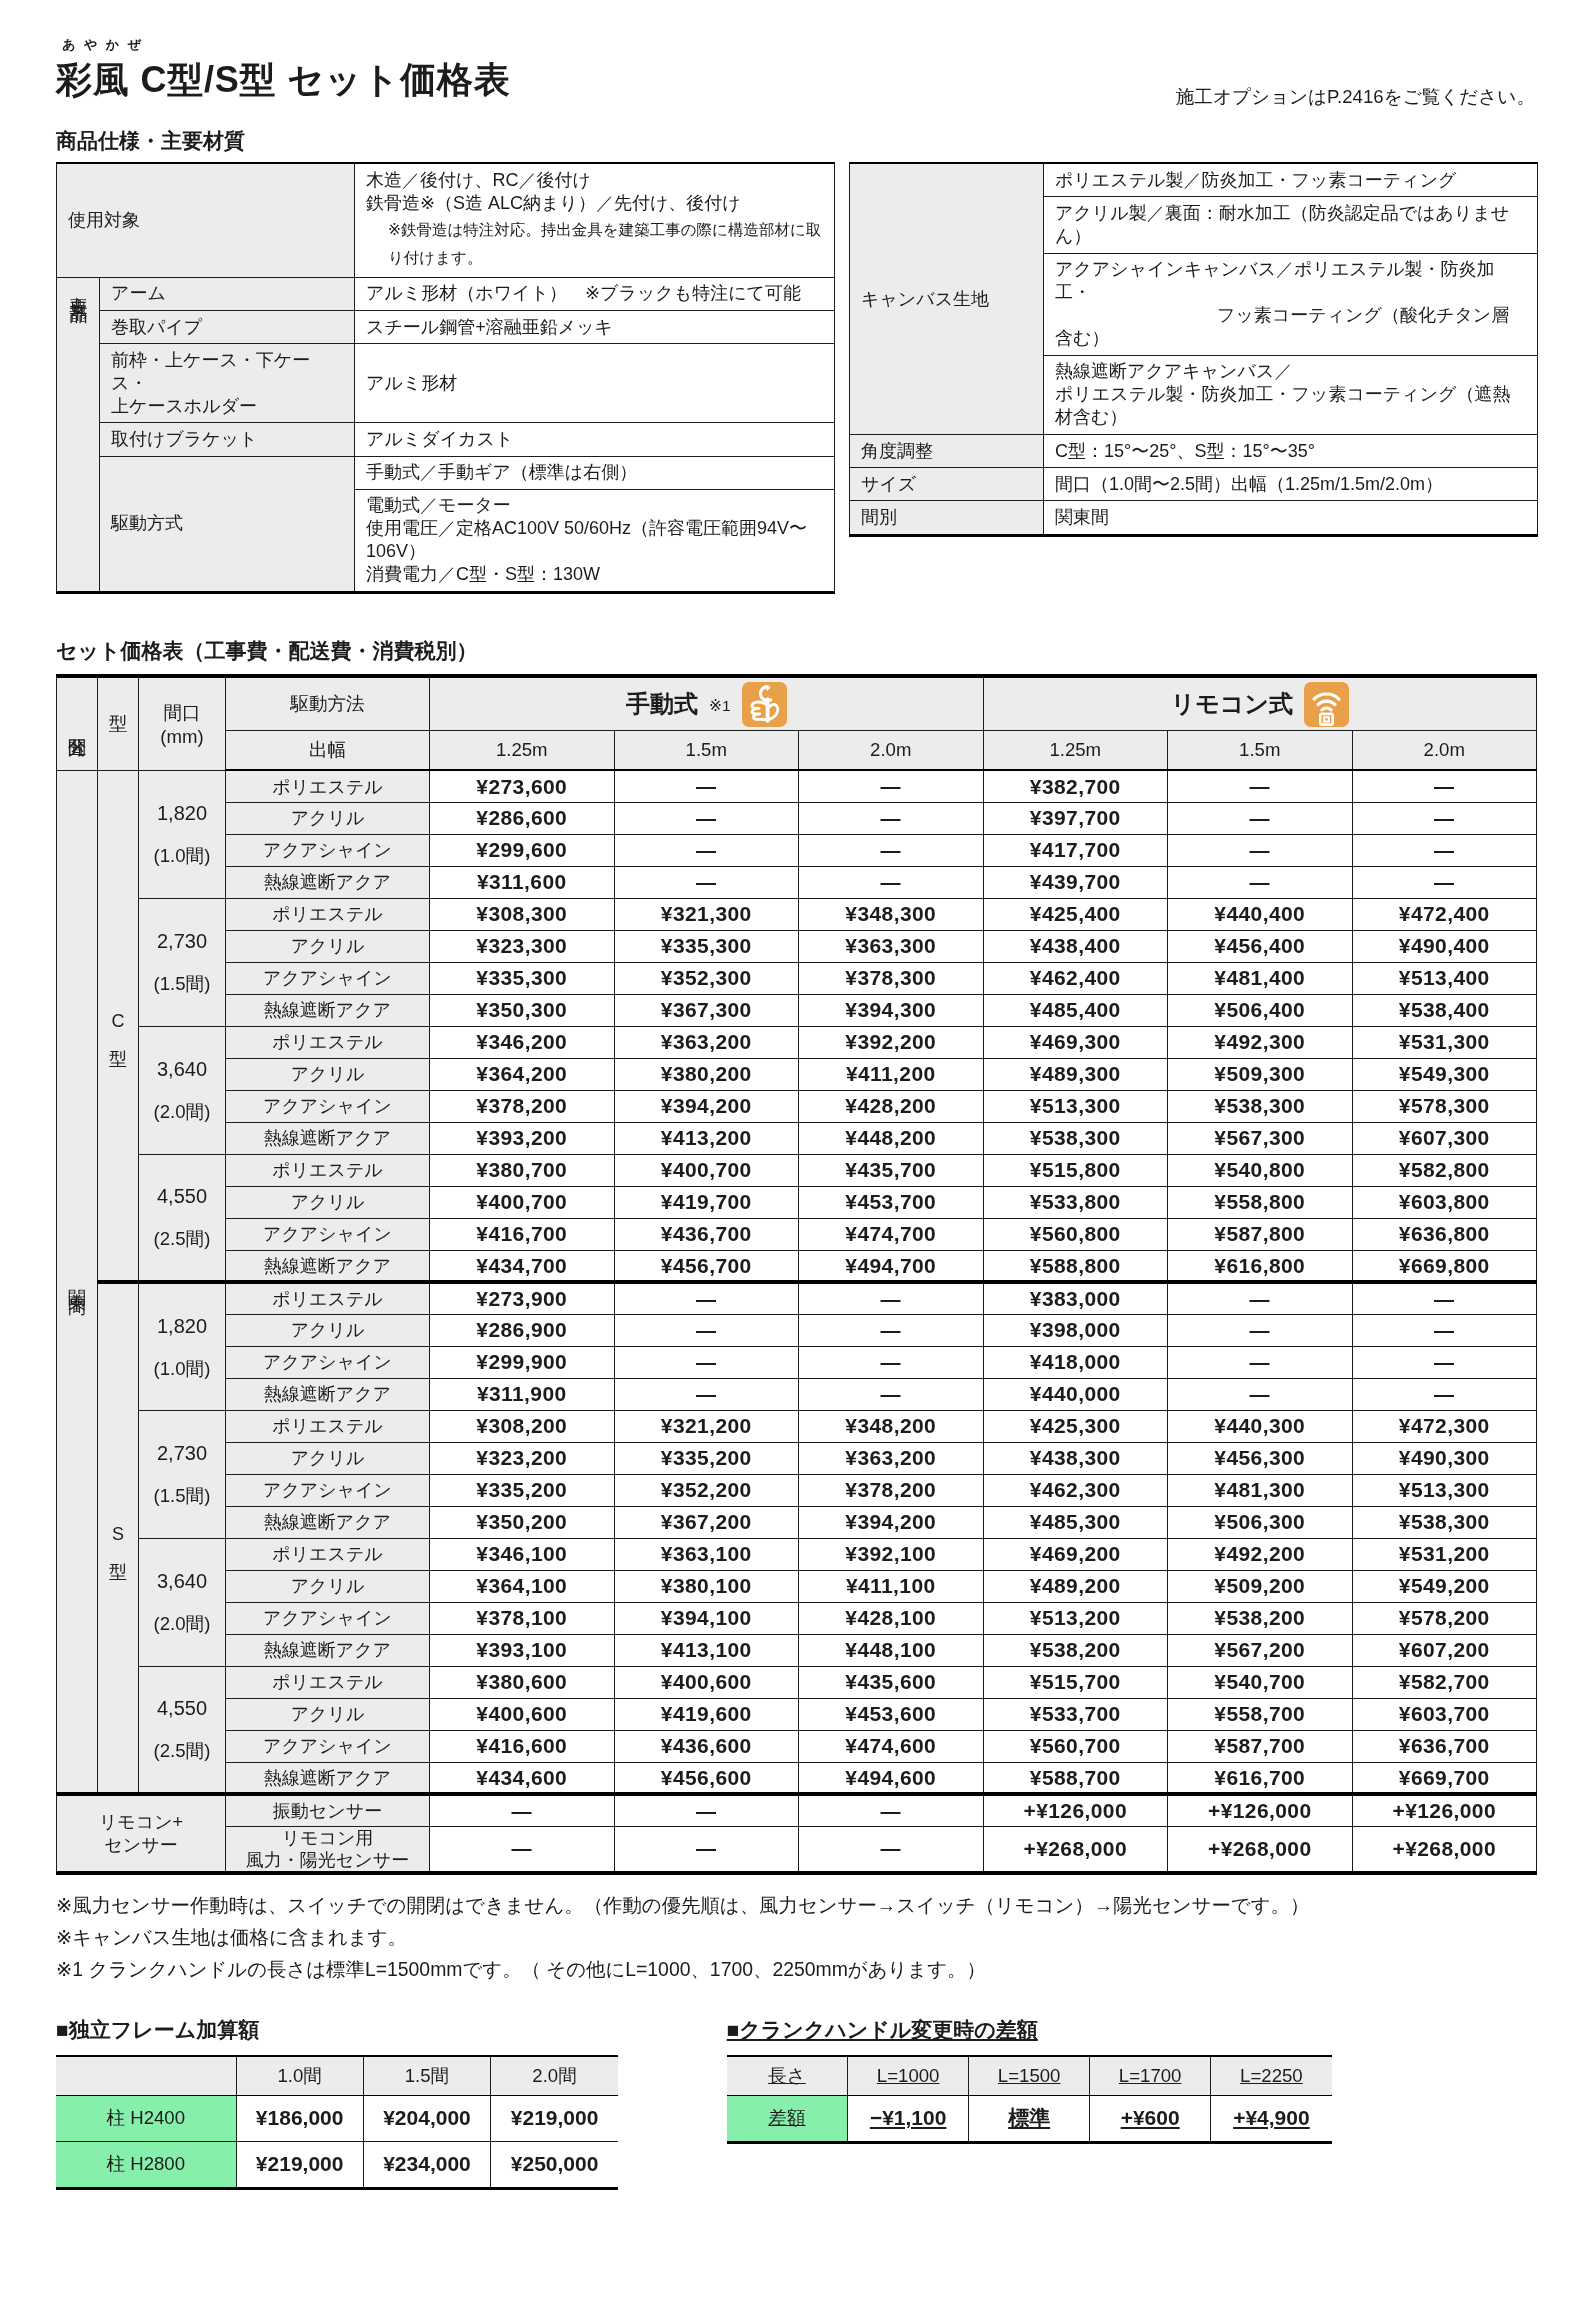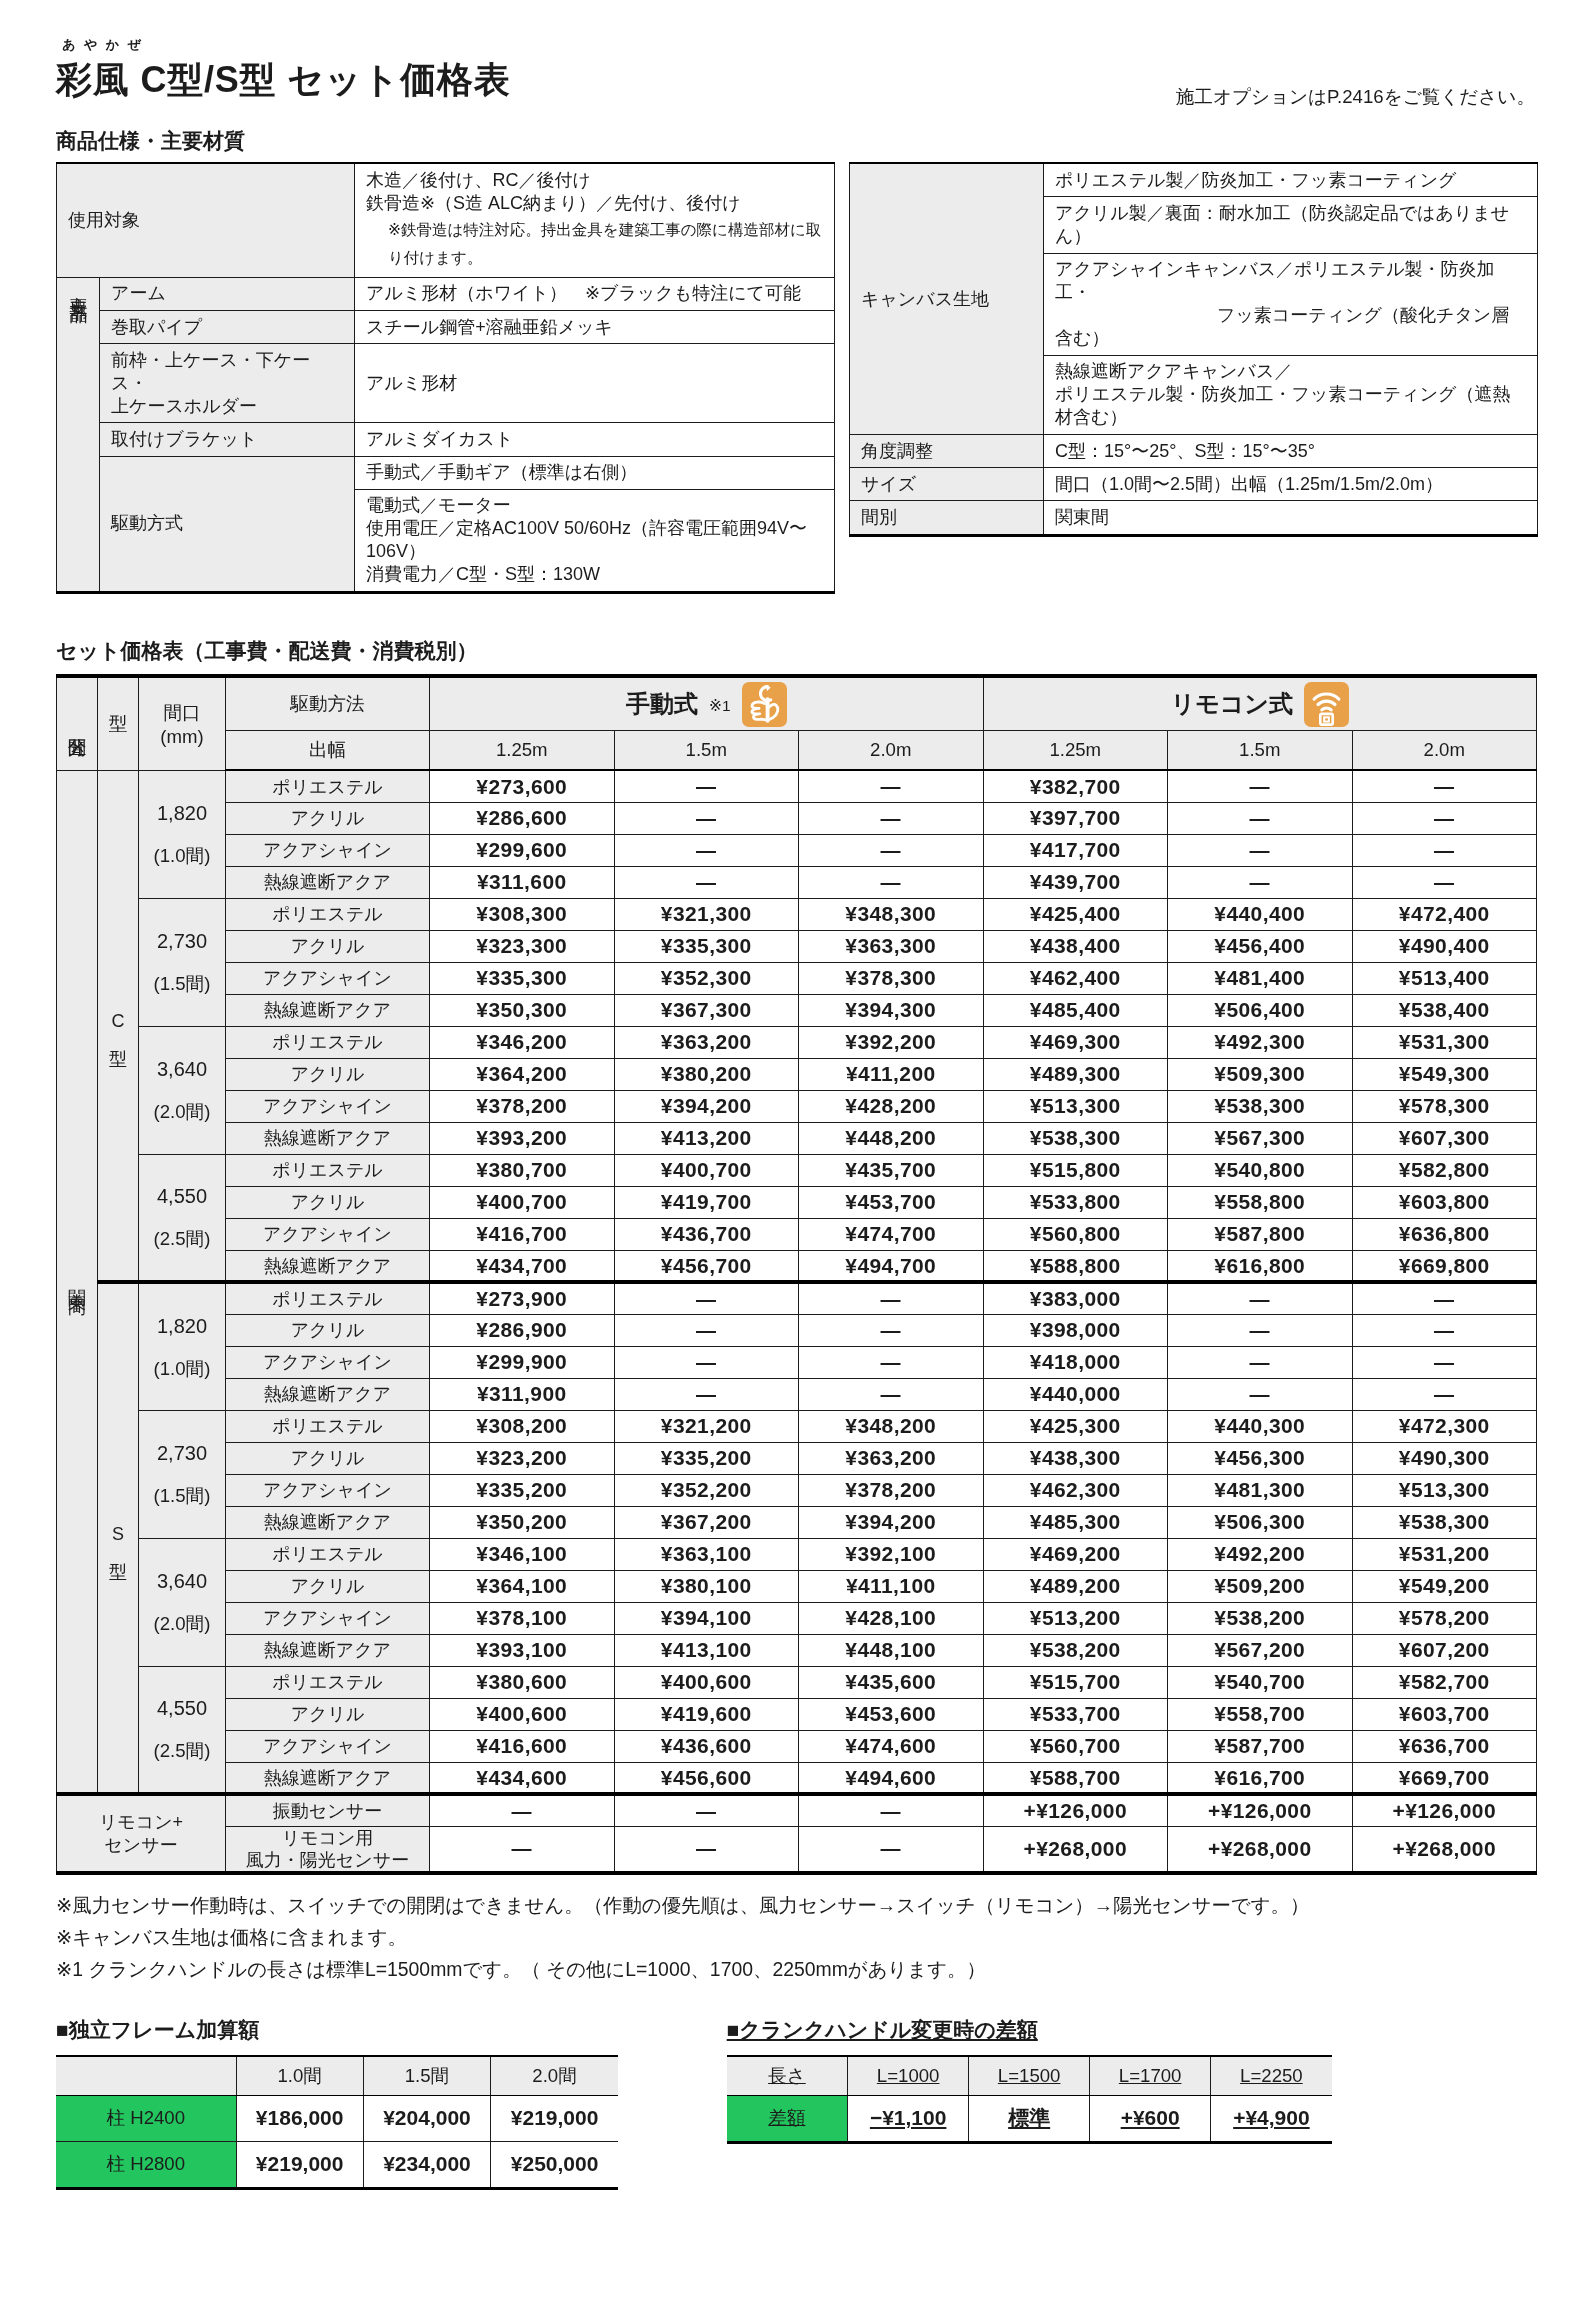--- a/index.html
+++ b/index.html
@@ -64,21 +64,21 @@
   .notes{margin-top:14px;font-size:19.4px;line-height:32px;}
 
   
   .bottom-row{display:flex;align-items:flex-start;margin-top:31px;}
   .mini-heading{font-size:21px;font-weight:bold;margin:0 0 11px 0;}
   table.mini{border-collapse:collapse;border-top:2.3px solid #000;border-bottom:3.9px solid #000;table-layout:fixed;}
   table.mini th,table.mini td{border:0.8px solid #1c1c1c;border-left:none;text-align:center;vertical-align:middle;font-weight:normal;}
   table.mini tr>*:last-child{border-right:none;}
   table.mini tr>*:first-child{border-left:none;}
   table.mini thead th{background:#ececec;font-size:18.6px;height:36px;border-bottom:1.5px solid #000;}
-  table.mini tbody th{background:#22c55e;font-size:18.6px;}
+  table.mini tbody th{background:#86efac;font-size:18.6px;}
   table.mini tbody td{background:#fff;font-size:21px;font-weight:bold;height:43px;}
   table.frame{width:562px;}
   table.frame col.lab{width:180px;}
   table.crank{width:605px;}
   table.crank col.lab{width:121px;}
   .crank-block{margin-left:108px;text-decoration:underline;}
   .frame-notes{margin-top:12.4px;font-size:18.6px;line-height:29px;white-space:pre-line;}
 </style>
 </head>
 <body>

